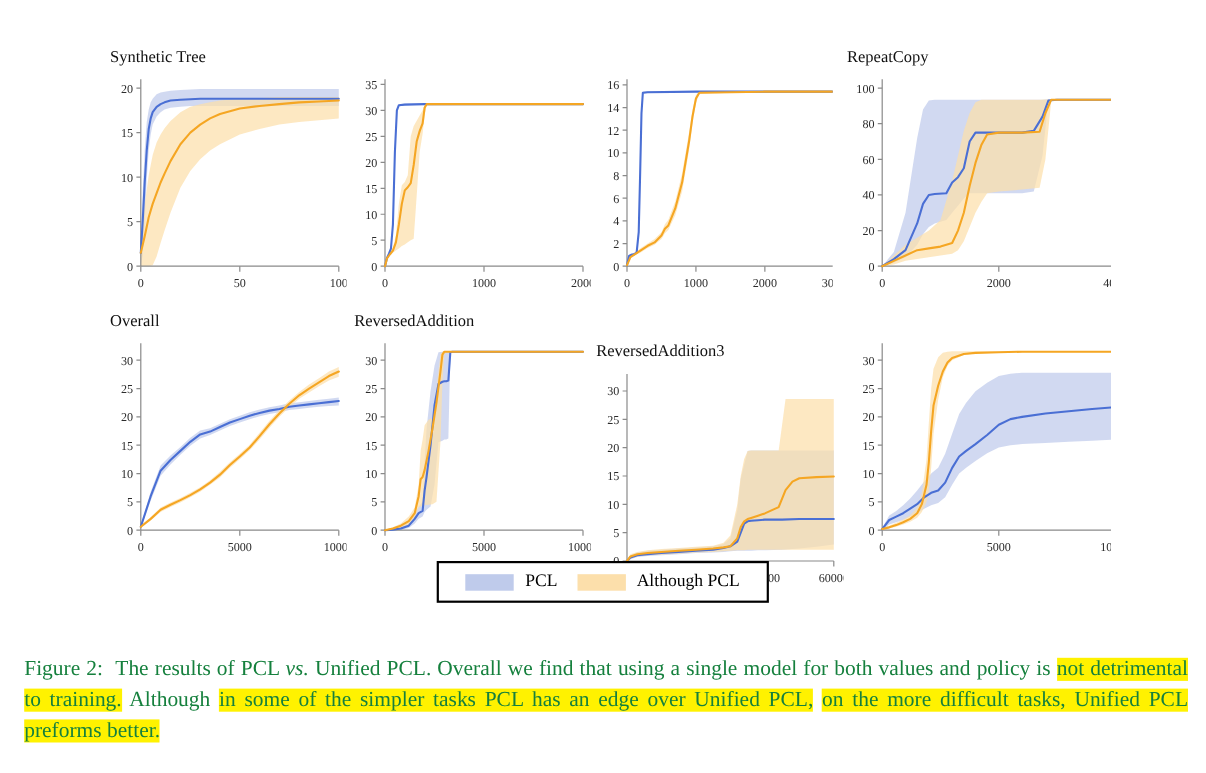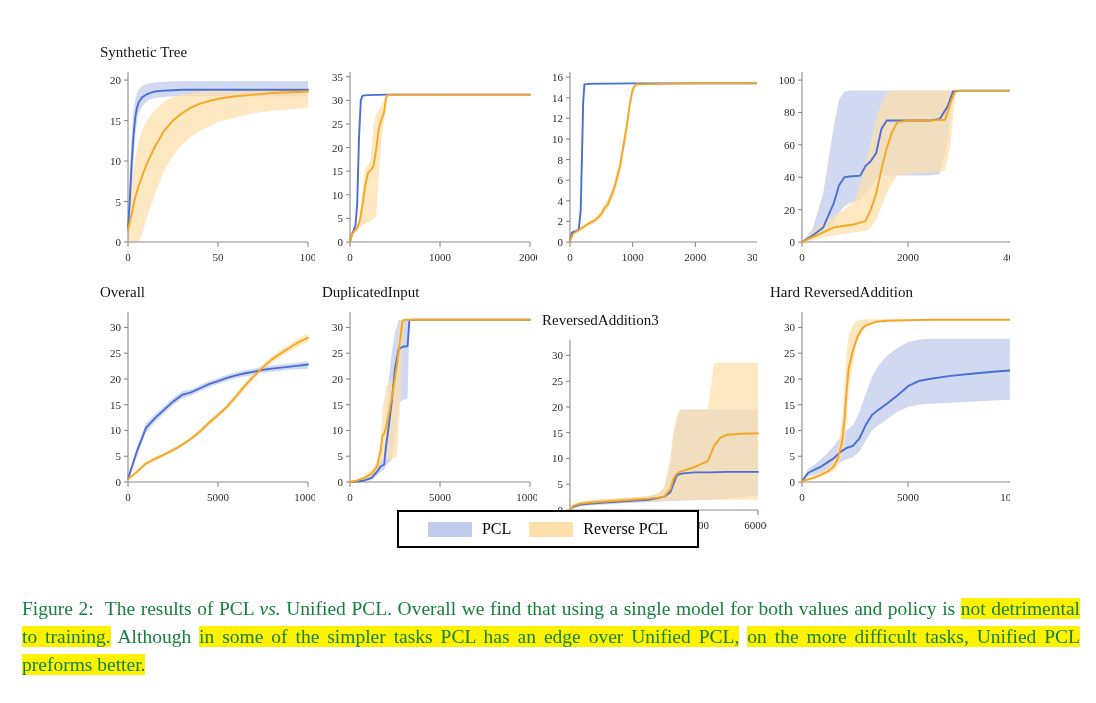--- a/index.html
+++ b/index.html
@@ -194,20 +194,21 @@
         <text x="90.66666666666666" y="217" text-anchor="middle" class="tick-label">1000</text>
         <line x1="153.33333333333331" x2="153.33333333333331" y1="198" y2="203" class="tick-mark"></line>
         <text x="153.33333333333331" y="217" text-anchor="middle" class="tick-label">2000</text>
         <line x1="216" x2="216" y1="198" y2="203" class="tick-mark"></line>
         <text x="216" y="217" text-anchor="middle" class="tick-label">3000</text>
         <path d="M28.00,196.97 L29.88,188.73 L31.76,187.70 L34.27,187.18 L36.77,185.64 L38.65,167.09 L39.91,115.58 L41.16,58.91 L42.41,40.36 L46.80,39.85 L90.67,39.33 L153.33,39.33 L216.00,39.33 " fill="none" stroke="#4a6fd4" stroke-width="1.9" stroke-linejoin="round" stroke-linecap="round"></path>
         <path d="M28.00,196.97 L31.13,189.76 L34.27,187.70 L40.53,183.58 L46.80,179.45 L53.07,176.36 L59.33,170.18 L62.47,164.00 L65.60,160.91 L71.87,145.45 L78.13,121.76 L84.40,84.67 L87.53,62.00 L90.67,45.52 L93.80,40.36 L122.00,39.85 L153.33,39.33 L216.00,39.33 " fill="none" stroke="#f5a623" stroke-width="1.9" stroke-linejoin="round" stroke-linecap="round"></path>
       </svg>
     </div>
     <div class="panel" style="left: 770px; top: 44px; width: 240px; height: 220px;">
+      <div class="panel-title">RepeatCopy</div>
       <svg class="plot-svg" width="240" height="220" style="top: 0px;">
         <path d="M32.00,198.00 L42.60,185.05 L53.20,149.43 L63.80,81.43 L69.10,55.52 L74.40,47.43 L79.70,46.62 L90.30,46.62 L95.60,46.62 L100.90,46.62 L106.20,46.62 L111.50,46.62 L116.80,46.62 L138.00,46.62 L159.20,46.62 L169.80,46.62 L177.75,46.62 L183.05,46.30 L191.00,46.30 L244.00,46.30 L244.00,47.10 L191.00,47.10 L183.05,47.43 L177.75,97.62 L169.80,130.00 L159.20,131.62 L138.00,131.62 L116.80,131.62 L111.50,131.62 L106.20,136.48 L100.90,142.95 L95.60,149.43 L90.30,155.90 L79.70,159.14 L74.40,162.38 L69.10,168.86 L63.80,178.57 L53.20,189.90 L42.60,194.76 L32.00,198.00 Z" fill="#bfcbeb" fill-opacity="0.72" stroke="none"></path>
         <path d="M32.00,198.00 L42.60,188.29 L53.20,178.57 L63.80,172.10 L74.40,165.62 L85.00,155.90 L95.60,120.29 L100.90,97.62 L106.20,74.95 L111.50,58.76 L116.80,49.05 L122.10,46.62 L127.40,46.62 L138.00,46.62 L159.20,46.62 L175.10,46.62 L180.40,46.46 L185.70,46.30 L191.00,46.30 L244.00,46.30 L244.00,47.10 L191.00,47.10 L185.70,47.43 L180.40,100.86 L175.10,126.76 L159.20,128.38 L138.00,130.00 L127.40,131.62 L122.10,139.71 L116.80,149.43 L111.50,162.38 L106.20,175.33 L100.90,183.43 L95.60,186.67 L85.00,188.29 L74.40,189.90 L63.80,191.52 L53.20,193.14 L42.60,196.38 L32.00,198.00 Z" fill="#fcdfab" fill-opacity="0.72" stroke="none"></path>
         <path d="M32,28 L32,198" class="axis-line"></path>
         <path d="M32,198 L244,198" class="axis-line"></path>
         <line x1="28" x2="32" y1="198" y2="198" class="tick-mark"></line>
         <text x="25" y="202" text-anchor="end" class="tick-label">0</text>
         <line x1="28" x2="32" y1="165.61904761904762" y2="165.61904761904762" class="tick-mark"></line>
         <text x="25" y="169.61904761904762" text-anchor="end" class="tick-label">20</text>
         <line x1="28" x2="32" y1="133.23809523809524" y2="133.23809523809524" class="tick-mark"></line>
@@ -253,21 +254,21 @@
         <text x="28" y="217" text-anchor="middle" class="tick-label">0</text>
         <line x1="118" x2="118" y1="198" y2="203" class="tick-mark"></line>
         <text x="118" y="217" text-anchor="middle" class="tick-label">5000</text>
         <line x1="208" x2="208" y1="198" y2="203" class="tick-mark"></line>
         <text x="208" y="217" text-anchor="middle" class="tick-label">10000</text>
         <path d="M28.00,194.91 L37.00,167.09 L46.00,143.91 L55.00,134.12 L64.00,125.88 L73.00,117.64 L82.00,110.94 L91.00,108.36 L100.00,104.24 L109.00,100.12 L118.00,97.03 L127.00,93.94 L136.00,91.36 L145.00,89.30 L154.00,87.76 L163.00,85.70 L172.00,84.67 L181.00,83.64 L190.00,82.61 L199.00,81.58 L208.00,80.55 " fill="none" stroke="#4a6fd4" stroke-width="1.9" stroke-linejoin="round" stroke-linecap="round"></path>
         <path d="M28.00,194.91 L37.00,187.70 L46.00,179.45 L55.00,174.82 L64.00,170.70 L73.00,166.06 L82.00,160.91 L91.00,154.73 L100.00,147.52 L109.00,138.76 L118.00,131.03 L127.00,122.79 L136.00,112.48 L145.00,101.67 L154.00,91.88 L163.00,83.12 L172.00,75.39 L181.00,69.21 L190.00,63.55 L199.00,57.88 L208.00,53.76 " fill="none" stroke="#f5a623" stroke-width="1.9" stroke-linejoin="round" stroke-linecap="round"></path>
       </svg>
     </div>
     <div class="panel" style="left: 322px; top: 284px; width: 215px; height: 220px;">
-      <div class="panel-title">DuplicatedInput</div>
+      <div class="panel-title">ReversedAddition</div>
       <svg class="plot-svg" width="215" height="220" style="top: 0px;">
         <path d="M28.00,198.00 L35.20,196.45 L42.40,194.91 L49.60,190.79 L55.00,182.55 L58.60,176.36 L62.20,172.24 L64.00,136.18 L65.80,105.27 L69.40,71.79 L73.00,48.61 L76.60,36.24 L80.20,35.73 L82.00,35.21 L83.80,35.21 L85.60,35.21 L87.40,35.21 L89.20,35.21 L118.00,35.21 L208.00,35.21 L208.00,36.24 L118.00,36.24 L89.20,36.24 L87.40,37.27 L85.60,114.55 L83.80,115.58 L82.00,115.58 L80.20,116.61 L76.60,118.15 L73.00,156.79 L69.40,176.36 L65.80,179.45 L64.00,181.52 L62.20,185.64 L58.60,187.70 L55.00,191.82 L49.60,195.94 L42.40,197.48 L35.20,198.00 L28.00,198.00 Z" fill="#bfcbeb" fill-opacity="0.72" stroke="none"></path>
         <path d="M28.00,198.00 L35.20,195.42 L42.40,191.82 L49.60,185.64 L55.00,177.39 L58.60,156.79 L60.40,125.88 L62.20,115.58 L64.00,102.70 L67.60,97.55 L71.20,96.00 L74.80,69.21 L78.40,38.30 L80.20,35.73 L82.00,35.21 L85.60,35.21 L118.00,35.21 L208.00,35.21 L208.00,36.24 L118.00,36.24 L85.60,36.24 L82.00,37.27 L80.20,64.06 L78.40,118.15 L74.80,172.24 L71.20,174.30 L67.60,174.82 L64.00,175.33 L62.20,175.85 L60.40,176.36 L58.60,177.39 L55.00,186.67 L49.60,192.85 L42.40,195.94 L35.20,197.48 L28.00,198.00 Z" fill="#fcdfab" fill-opacity="0.72" stroke="none"></path>
         <path d="M28,28 L28,198" class="axis-line"></path>
         <path d="M28,198 L208,198" class="axis-line"></path>
         <line x1="24" x2="28" y1="198" y2="198" class="tick-mark"></line>
         <text x="21" y="202" text-anchor="end" class="tick-label">0</text>
         <line x1="24" x2="28" y1="172.24242424242425" y2="172.24242424242425" class="tick-mark"></line>
         <text x="21" y="176.24242424242425" text-anchor="end" class="tick-label">5</text>
         <line x1="24" x2="28" y1="146.4848484848485" y2="146.4848484848485" class="tick-mark"></line>
@@ -317,21 +318,20 @@
         <text x="90.66666666666666" y="217" text-anchor="middle" class="tick-label">20000</text>
         <line x1="153.33333333333331" x2="153.33333333333331" y1="198" y2="203" class="tick-mark"></line>
         <text x="153.33333333333331" y="217" text-anchor="middle" class="tick-label">40000</text>
         <line x1="216" x2="216" y1="198" y2="203" class="tick-mark"></line>
         <text x="216" y="217" text-anchor="middle" class="tick-label">60000</text>
         <path d="M28.00,198.00 L31.13,194.91 L37.40,192.85 L46.80,191.82 L59.33,190.79 L75.00,189.76 L90.67,188.73 L106.33,187.70 L115.73,186.15 L122.00,184.61 L128.27,180.48 L131.40,172.24 L134.53,164.00 L137.67,161.94 L140.80,161.42 L147.07,160.91 L153.33,160.39 L169.00,160.39 L184.67,159.88 L200.33,159.88 L216.00,159.88 " fill="none" stroke="#4a6fd4" stroke-width="1.9" stroke-linejoin="round" stroke-linecap="round"></path>
         <path d="M28.00,198.00 L31.13,193.88 L37.40,191.82 L46.80,190.79 L59.33,189.76 L75.00,188.73 L90.67,187.70 L106.33,186.67 L115.73,185.64 L122.00,184.61 L128.27,177.39 L131.40,167.09 L134.53,161.94 L137.67,159.88 L140.80,158.85 L147.07,156.79 L153.33,154.73 L165.87,149.06 L172.13,133.61 L178.40,125.88 L184.67,122.79 L200.33,121.76 L216.00,121.24 " fill="none" stroke="#f5a623" stroke-width="1.9" stroke-linejoin="round" stroke-linecap="round"></path>
       </svg>
     </div>
     <div class="panel" style="left: 770px; top: 284px; width: 240px; height: 220px;">
-      <div class="panel-title">Hard ReversedAddition</div>
       <svg class="plot-svg" width="240" height="220" style="top: 0px;">
         <path d="M32.00,195.94 L38.36,184.61 L44.72,180.48 L51.08,175.33 L57.44,169.15 L63.80,161.94 L70.16,153.70 L76.52,146.48 L82.88,141.33 L89.24,128.45 L95.60,110.42 L101.96,92.39 L108.32,82.09 L116.80,71.79 L127.40,64.06 L138.00,57.88 L148.60,55.82 L159.20,54.79 L180.40,54.79 L201.60,54.79 L222.80,54.79 L244.00,54.79 L244.00,115.58 L222.80,116.61 L201.60,117.64 L180.40,118.67 L159.20,119.70 L148.60,120.73 L138.00,122.79 L127.40,127.94 L116.80,135.15 L108.32,141.33 L101.96,146.48 L95.60,156.79 L89.24,168.12 L82.88,173.27 L76.52,175.33 L70.16,178.42 L63.80,182.55 L57.44,185.64 L51.08,188.73 L44.72,190.79 L38.36,192.85 L32.00,198.00 Z" fill="#bfcbeb" fill-opacity="0.72" stroke="none"></path>
         <path d="M32.00,195.94 L38.36,193.88 L44.72,191.30 L51.08,188.21 L57.44,184.61 L63.80,177.39 L68.04,164.52 L72.28,133.61 L74.40,100.12 L76.52,69.21 L78.64,51.18 L82.88,40.88 L87.12,36.76 L91.36,35.73 L95.60,35.21 L106.20,35.21 L116.80,35.21 L138.00,35.21 L159.20,35.21 L201.60,35.21 L244.00,35.21 L244.00,36.24 L201.60,36.24 L159.20,36.24 L138.00,36.76 L116.80,37.27 L106.20,38.82 L95.60,43.45 L91.36,48.61 L87.12,58.91 L82.88,79.52 L78.64,110.42 L76.52,141.33 L74.40,161.94 L72.28,172.24 L68.04,181.52 L63.80,186.67 L57.44,190.27 L51.08,192.85 L44.72,194.91 L38.36,196.45 L32.00,198.00 Z" fill="#fcdfab" fill-opacity="0.72" stroke="none"></path>
         <path d="M32,28 L32,198" class="axis-line"></path>
         <path d="M32,198 L244,198" class="axis-line"></path>
         <line x1="28" x2="32" y1="198" y2="198" class="tick-mark"></line>
         <text x="25" y="202" text-anchor="end" class="tick-label">0</text>
         <line x1="28" x2="32" y1="172.24242424242425" y2="172.24242424242425" class="tick-mark"></line>
         <text x="25" y="176.24242424242425" text-anchor="end" class="tick-label">5</text>
         <line x1="28" x2="32" y1="146.4848484848485" y2="146.4848484848485" class="tick-mark"></line>
@@ -356,17 +356,17 @@
     </div>
   </div>
 
 <div id="legend">
     <div class="legend-entry">
       <span class="legend-swatch" style="background: rgb(191, 203, 235);"></span>
       <span class="legend-label">PCL</span>
     </div>
     <div class="legend-entry">
       <span class="legend-swatch" style="background: rgb(252, 223, 171);"></span>
-      <span class="legend-label">Reverse PCL</span>
+      <span class="legend-label">Although PCL</span>
     </div>
   </div>
 
 <div id="caption"><span>Figure 2:</span>&nbsp;&nbsp;<span>The results of PCL </span><span class="it">vs.</span><span> Unified PCL. Overall we find that using a single model for both values and policy is </span><span class="hl">not detrimental to training.</span><span> Although </span><span class="hl">in some of the simpler tasks PCL has an edge over Unified PCL,</span><span> </span><span class="hl">on the more difficult tasks, Unified PCL preforms better.</span></div>
 
 </body></html>

